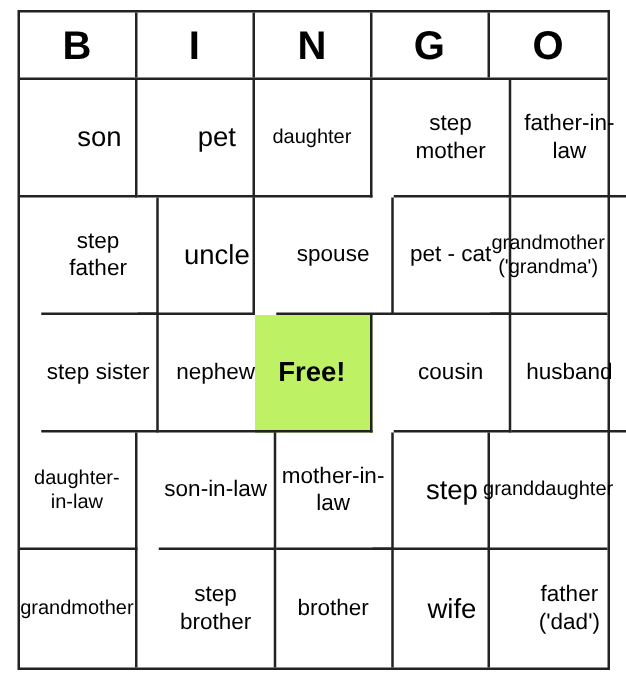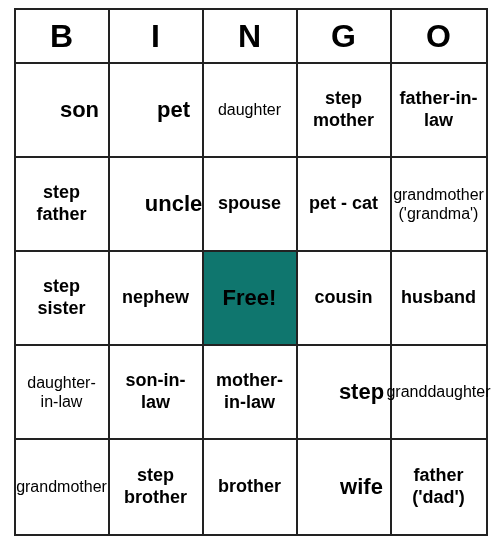--- a/index.html
+++ b/index.html
@@ -55,32 +55,33 @@
       line-height: 1.2;
     }
     .bingo-cell:nth-child(5n) {
       border-right: none;
     }
     .bingo-cell:nth-child(n+21) {
       border-bottom: none;
     }
     .bingo-cell.large-text {
       font-size: 22px;
-      font-weight: bold;
+      font-weight: normal;
       padding-left: 40px;
     }
     .bingo-cell.medium-text {
       font-size: 18px;
-      font-weight: bold;
+      font-weight: normal;
+      margin-left: 17px;
     }
     .bingo-cell.small-text {
       font-size: 16px;
     }
     .bingo-cell.free {
-      background: #0f766e;
+      background: #bef264;
       font-size: 22px;
       font-weight: bold;
     }
   </style>
 </head>
 <body>
 
 <div class="bingo-card">
   <div class="bingo-header">
   <div class="bingo-header-cell">B</div>

